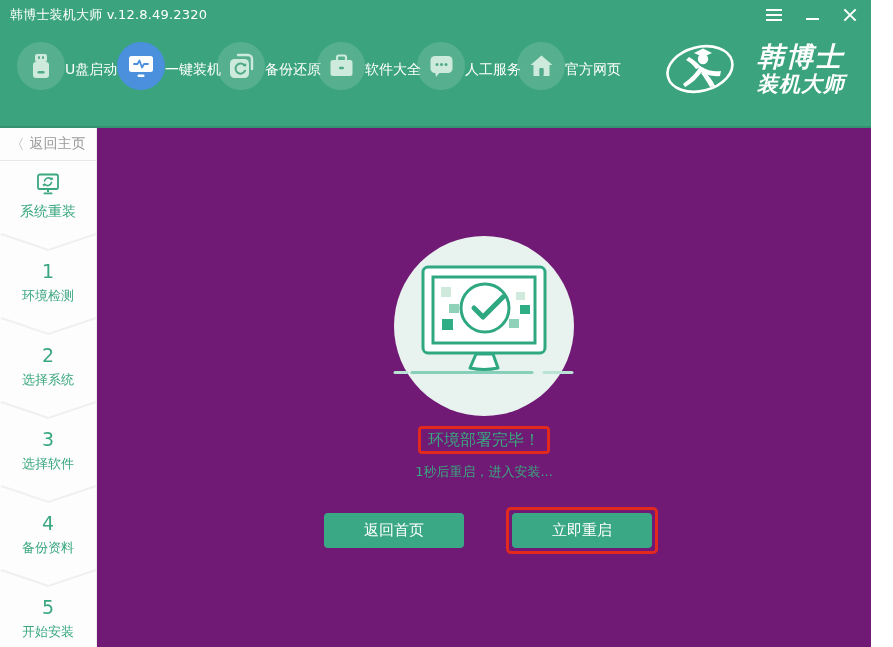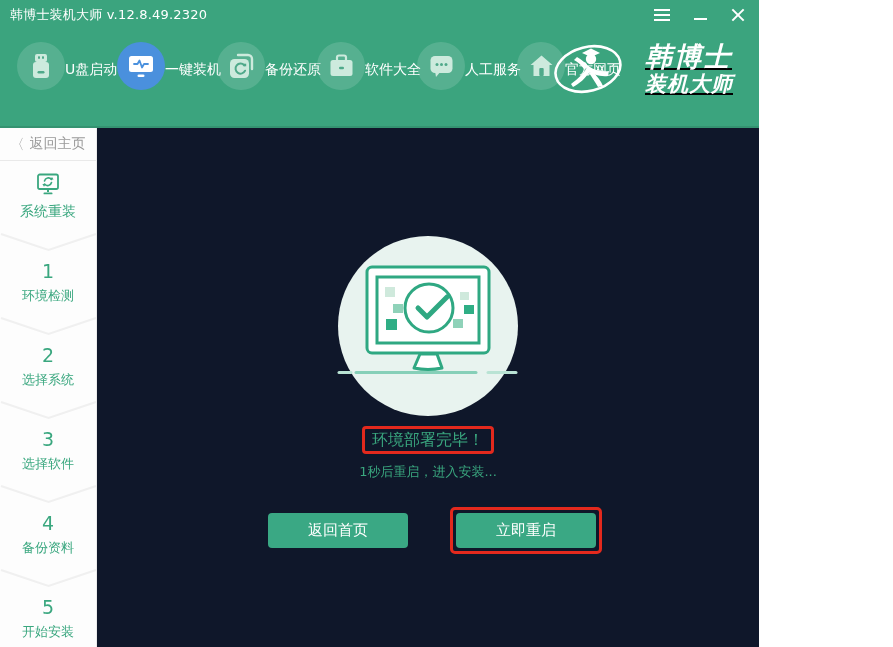--- a/index.html
+++ b/index.html
@@ -1,21 +1,21 @@
 <!DOCTYPE html>
 <html><head>
 <meta charset="utf-8">
 <style>
   html,body{margin:0;padding:0;}
   body{
     width:893px;height:647px;overflow:hidden;
     font-family:"DejaVu Sans","Liberation Sans",sans-serif;
     background:#fff;
   }
-  .window{width:759px;height:647px;display:flex;flex-direction:column;background:#fff;}
+  .window{width:871px;height:647px;display:flex;flex-direction:column;background:#fff;}
 
   
   .header{
     height:128px;flex:none;background:#3ba47e;position:relative;
     box-sizing:border-box;border-bottom:2px solid rgba(0,0,0,0.10);
   }
   .titlebar{height:30px;display:flex;align-items:center;padding:0 10px;color:#fff;}
   .app-title{font-size:13px;letter-spacing:.2px;}
   .win-controls{margin-left:auto;display:flex;align-items:center;gap:20px;padding-right:2px;}
   .win-btn{color:#fff;cursor:pointer;display:flex;align-items:center;justify-content:center;width:18px;height:18px;}
@@ -30,21 +30,21 @@
   .nav{display:flex;padding-left:17px;margin-top:12px;}
   .nav-item{width:100px;display:flex;flex-direction:row;align-items:center;cursor:pointer;}
   .nav-circle{
     width:48px;height:48px;border-radius:50%;
     background:rgba(255,255,255,0.14);
     display:flex;align-items:center;justify-content:center;flex:none;
   }
   .nav-circle.active{background:#4a90dd;}
   .nav-label{color:#fff;font-size:14px;margin-top:8px;white-space:nowrap;}
 
-  .logo{position:absolute;right:26px;top:38px;display:flex;align-items:center;gap:20px;text-decoration:underline;}
+  .logo{position:absolute;right:26px;top:38px;display:flex;align-items:center;gap:20px;}
   .logo-text{color:#fff;font-style:italic;font-weight:bold;line-height:1;}
   .logo-line1{font-size:27px;letter-spacing:2px;}
   .logo-line2{font-size:21px;letter-spacing:1px;margin-top:4px;}
 
   
   .body{flex:1;display:flex;min-height:0;}
   .sidebar{
     width:97px;flex:none;background:#fdfdfd;border-right:1px solid #ececec;
     display:flex;flex-direction:column;align-items:center;box-sizing:border-box;
   }
@@ -54,21 +54,21 @@
   }
   .back-chevron{font-size:14px;color:#aaa;line-height:1;}
   .side-section{margin-top:11px;text-align:center;color:#3aa77f;}
   .side-section-label{font-size:14px;margin-top:3px;}
   .side-chevron{margin-top:10px;flex:none;}
   .step{text-align:center;color:#3aa77f;margin-top:7px;}
   .step-num{font-size:19px;}
   .step-label{font-size:13px;margin-top:5px;white-space:nowrap;}
 
   
-  .content{flex:1;background:#0f172a;display:flex;flex-direction:column;align-items:center;}
+  .content{flex:1;background:#701a75;display:flex;flex-direction:column;align-items:center;}
   .illus{margin-top:107px;flex:none;}
   .status-title-box{
     margin-top:5px;border:3px solid #e3291d;border-radius:4px;padding:1px 7px;
   }
   .status-title{color:#3aa77f;font-size:16px;line-height:20px;white-space:nowrap;}
   .status-subtitle{color:#3aa77f;font-size:13px;margin-top:9px;}
   .btn-row{display:flex;align-items:center;margin-top:26px;margin-left:14px;}
   .btn{
     width:140px;height:35px;border:none;border-radius:4px;background:#3aa884;color:#fff;
     font-size:15px;font-family:inherit;cursor:pointer;display:flex;align-items:center;justify-content:center;text-align:right;

